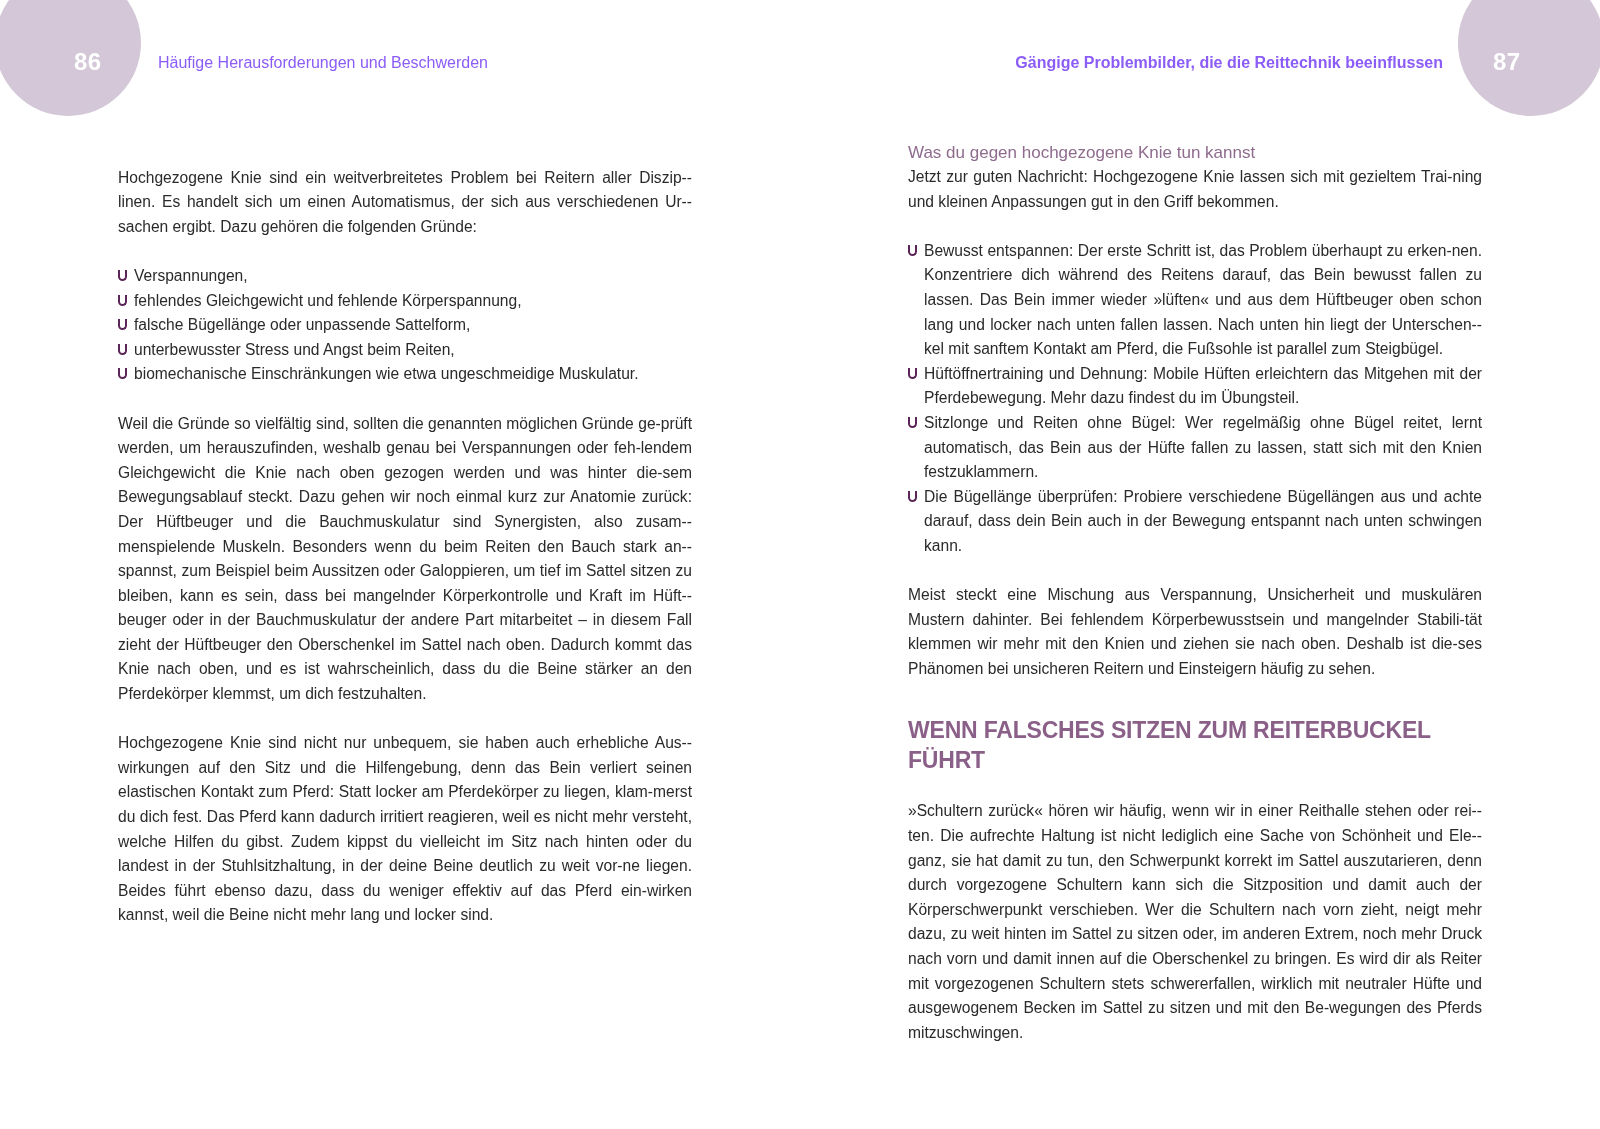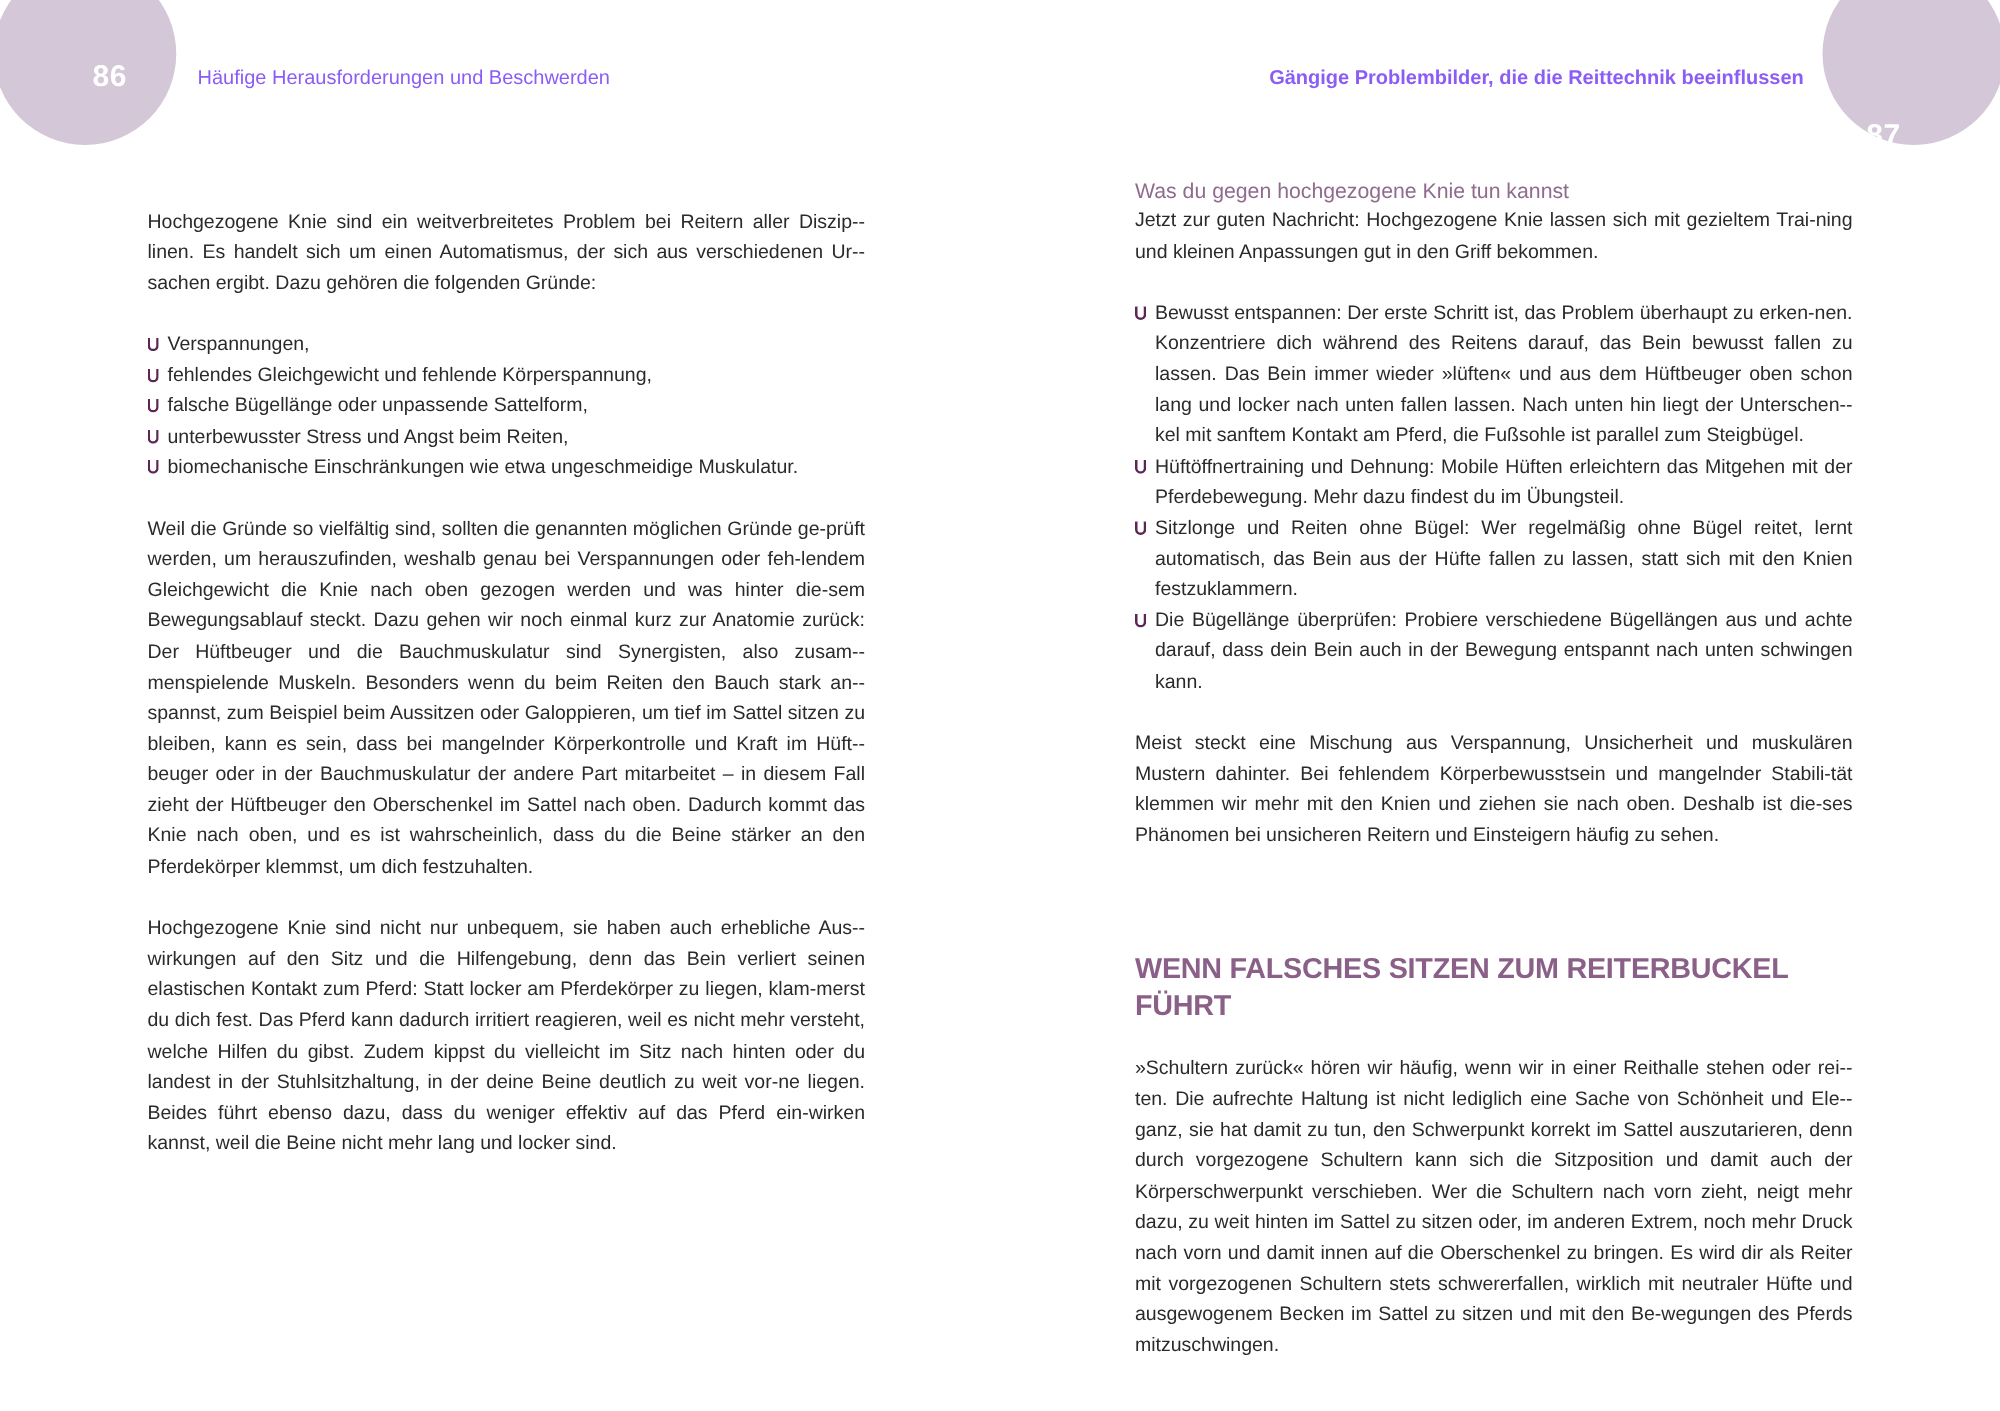--- a/index.html
+++ b/index.html
@@ -17,38 +17,38 @@
       position: absolute; width: 146px; height: 146px; border-radius: 50%;
       background: #d4c7d7; top: -30px;
     }
     .left .pn-circle { left: -5px; }
     .right .pn-circle { left: 658px; }
     .pn {
       position: absolute; top: 48px; font-size: 24px; font-weight: bold; color: #ffffff;
       letter-spacing: 0.5px;
     }
     .left .pn { left: 74px; }
-    .right .pn { left: 693px; margin-top: 47px; }
+    .right .pn { left: 693px; }
     .running-head {
       position: absolute; top: 54px; font-size: 16px; color: #8b5cf6;
     }
     .left .running-head { left: 158px; }
     .right .running-head { right: 157px; font-weight: bold; }
 
     .col { position: absolute; top: 141px; width: 574px; font-size: 15.6px; line-height: 24.6px; }
     .left .col { left: 118px; }
     .right .col { left: 108px; }
 
     p { margin: 0; text-align: justify; hyphens: manual; }
     .gap { height: 24.6px; }
 
     .subhead { color: #8f6b8d; font-weight: normal; font-size: 17px; line-height: 24px; }
     .chapter {
       color: #8a5f88; font-size: 23px; font-weight: bold; line-height: 30px;
-      margin-top: 78px; margin-bottom: 24px; letter-spacing: -0.2px;
+      margin-top: 34px; margin-bottom: 24px; letter-spacing: -0.2px;
     }
 
     ul.hs { list-style: none; margin: 0; padding: 0; }
     ul.hs li { position: relative; padding-left: 16px; text-align: justify; }
     .hs-icon {
       position: absolute; left: 0; top: 6px; width: 9px; height: 11px;
       border: 2.6px solid #5c2557; border-top: none; border-radius: 0 0 7px 7px;
       box-sizing: border-box;
     }
     ul.hs.plain li { text-align: left; }

